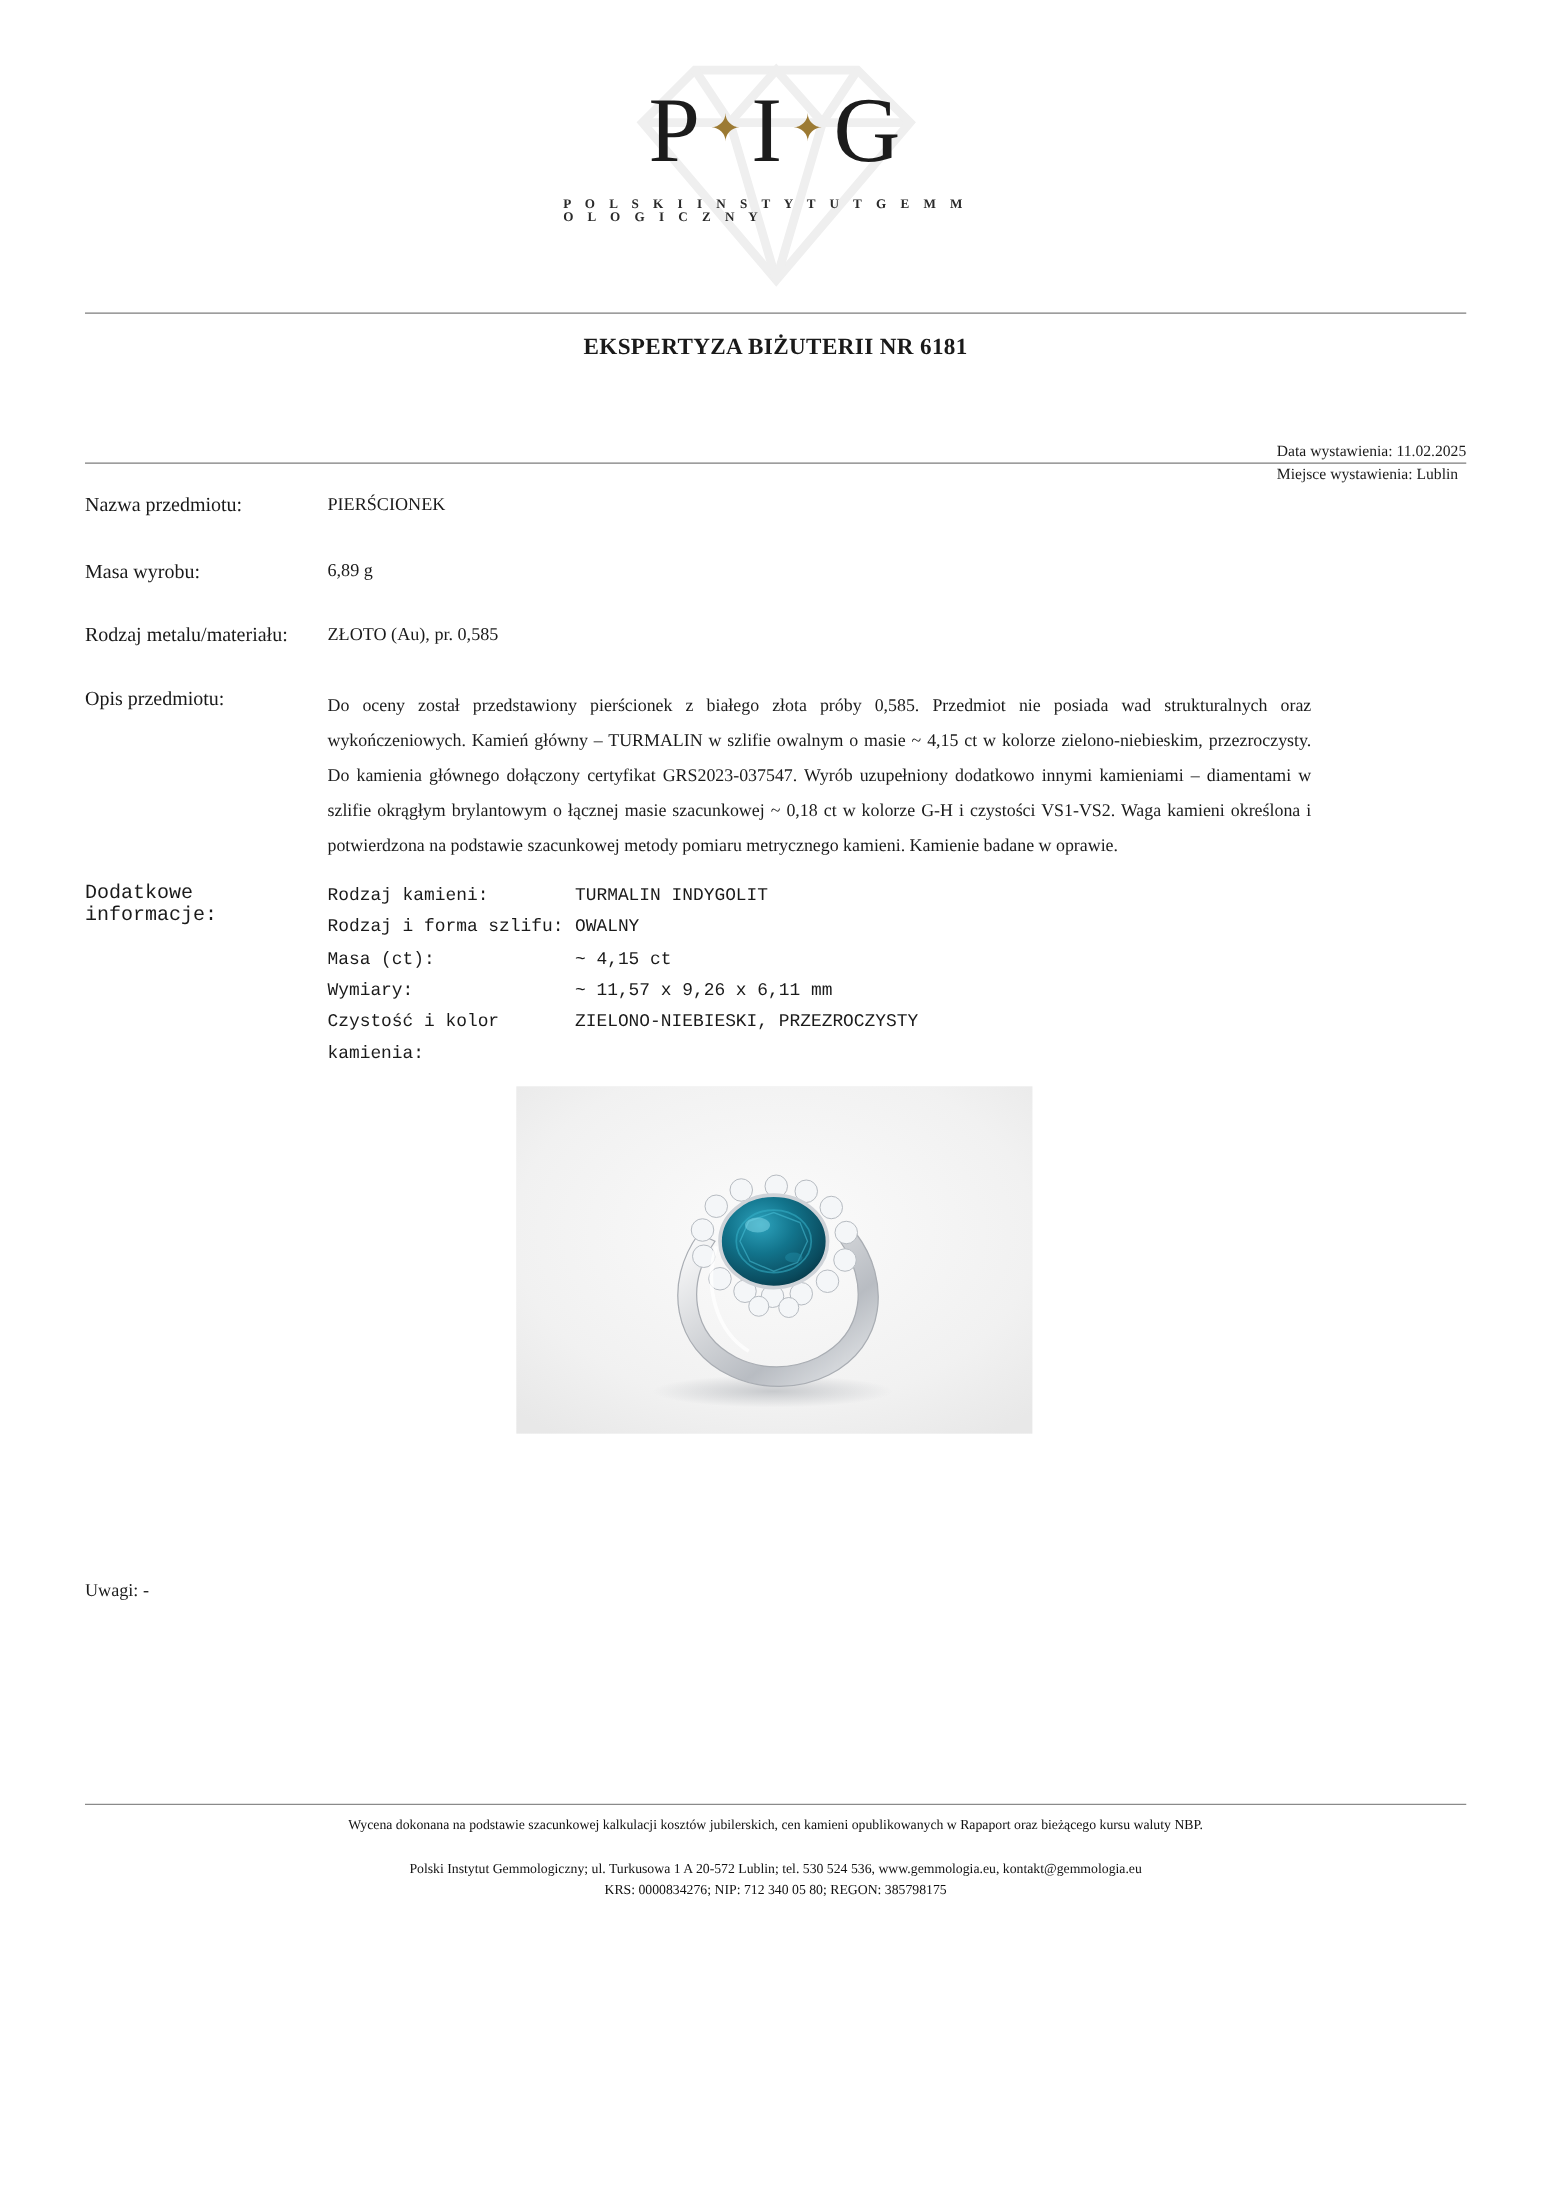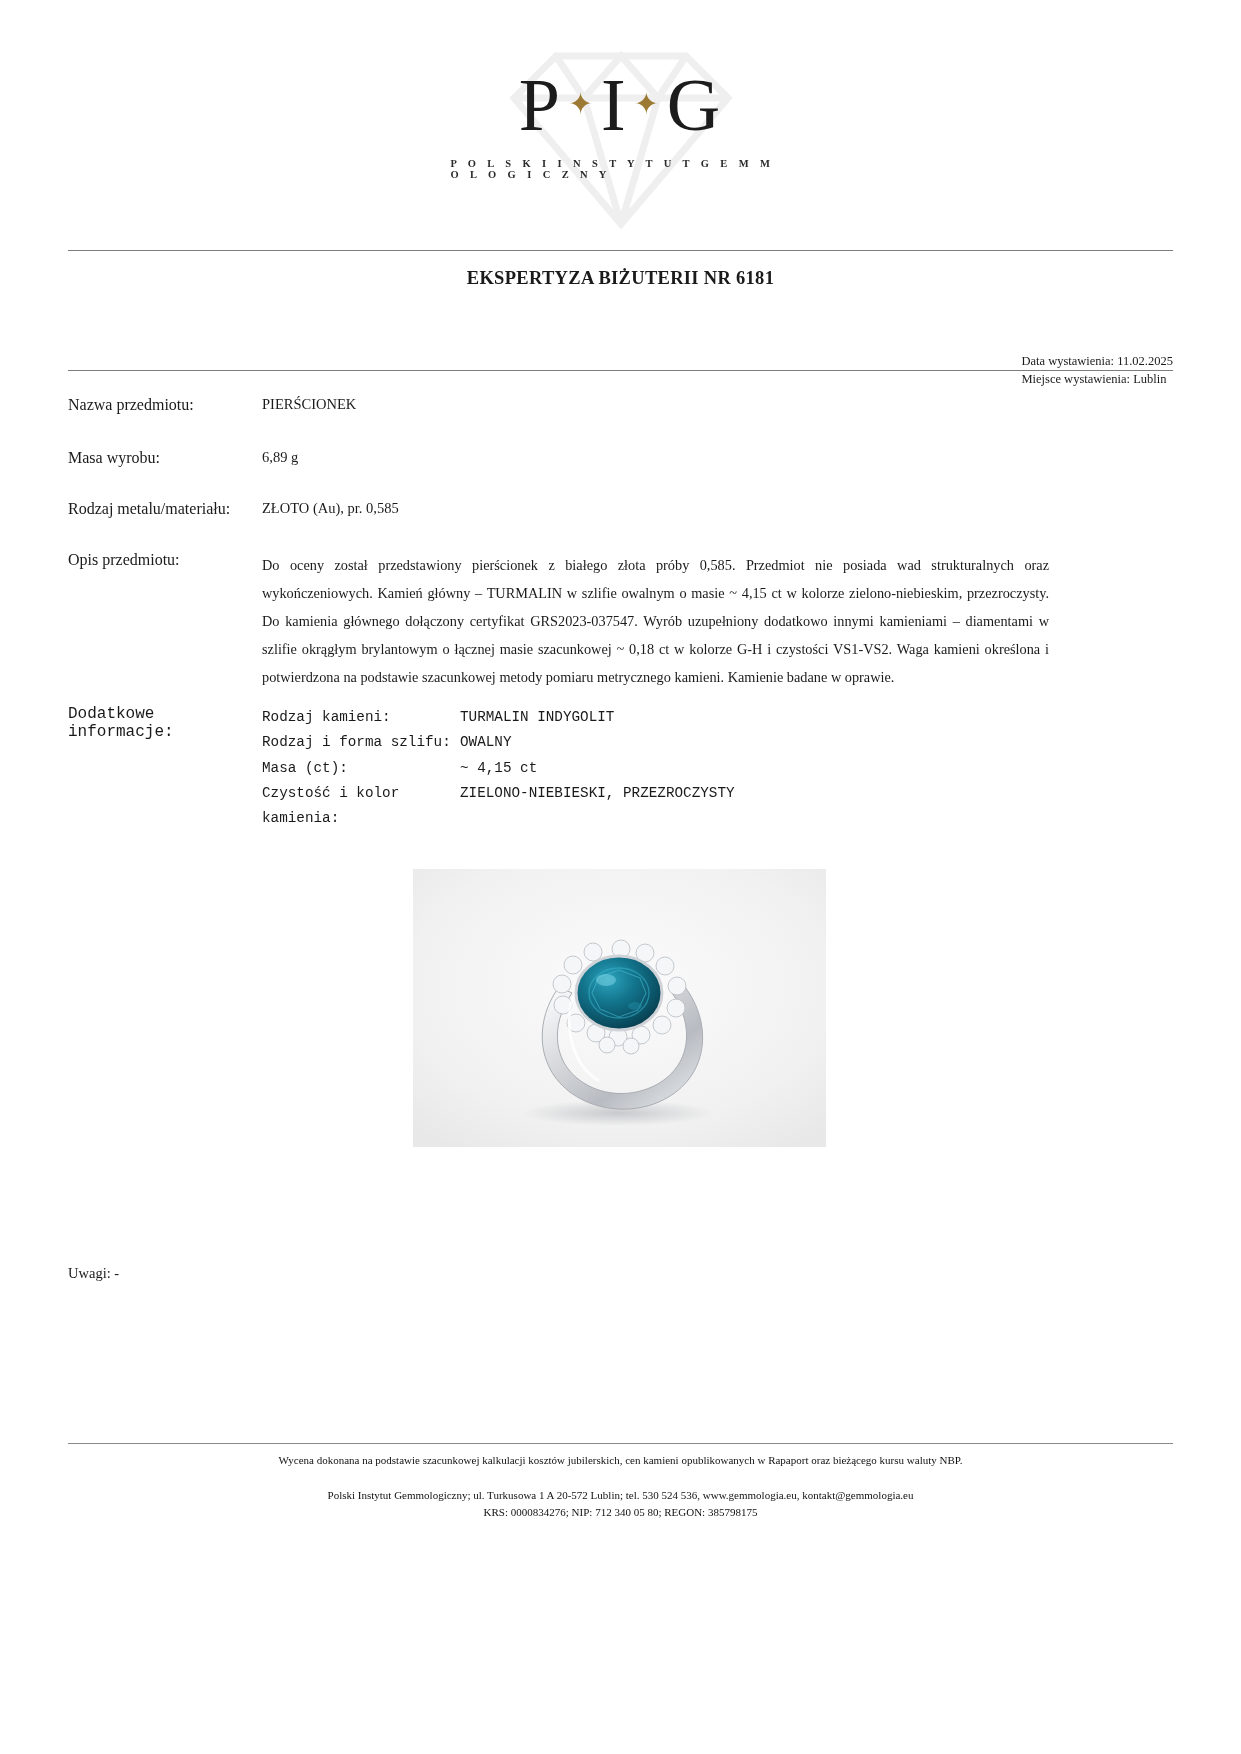--- a/index.html
+++ b/index.html
@@ -295,20 +295,24 @@
         <div class="extra-row">
           <div class="extra-key">Rodzaj i forma szlifu:</div>
           <div class="extra-val">OWALNY</div>
         </div>
 
         <div class="extra-row">
           <div class="extra-key">Masa (ct):</div>
           <div class="extra-val">~ 4,15 ct</div>
         </div>
 
+        <div class="extra-row">
+          <div class="extra-key">Wymiary:</div>
+          <div class="extra-val">~ 11,57 x 9,26 x 6,11 mm</div>
+        </div>
 
         <div class="extra-row">
           <div class="extra-key">Czystość i kolor kamienia:</div>
           <div class="extra-val">ZIELONO-NIEBIESKI, PRZEZROCZYSTY</div>
         </div>
 
       </div>
     </div>
   </div>
 

